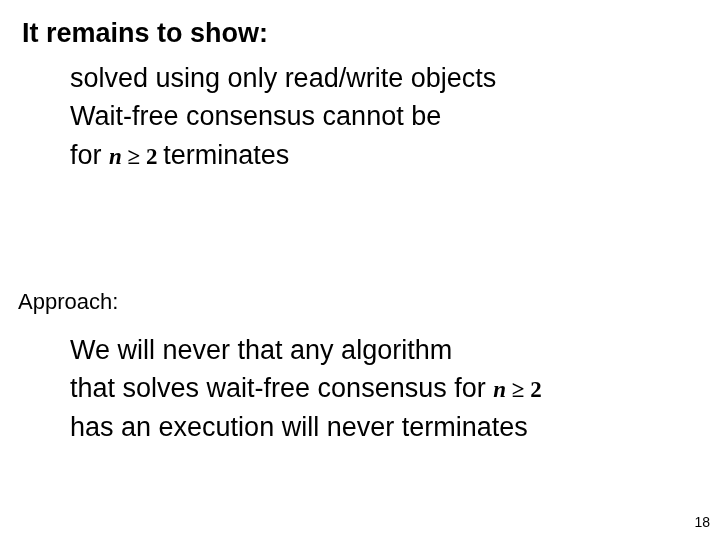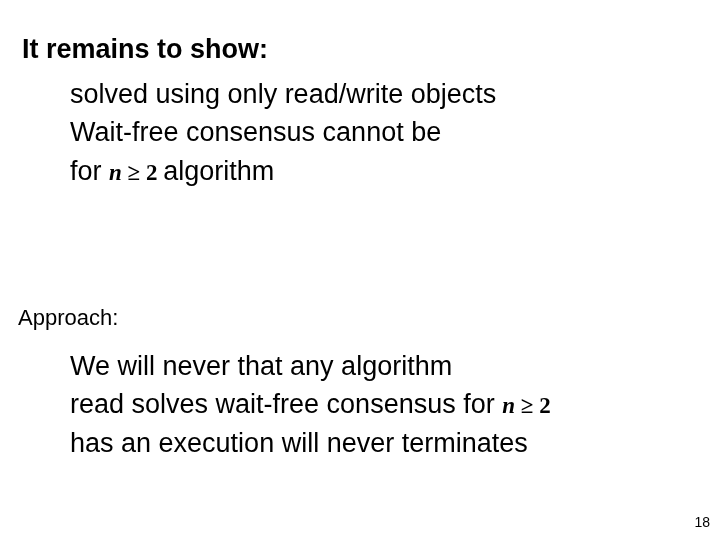--- a/index.html
+++ b/index.html
@@ -10,21 +10,21 @@
     background: #ffffff;
     font-family: "Comic Sans MS", "Comic Sans", cursive, sans-serif;
     color: #000000;
     overflow: hidden;
     position: relative;
   }
   .slide {
     position: relative;
     width: 720px;
     height: 540px;
-    padding: 34px 22px 0 22px;
+    padding: 18px 22px 0 22px;
     box-sizing: border-box;
   }
   .heading {
     font-size: 27px;
     font-weight: bold;
     margin-bottom: 10px;
   }
   .block {
     margin-left: 48px;
     font-size: 27px;
@@ -65,30 +65,30 @@
   <div class="heading">It remains to show:</div>
 
   <div class="block">
     <span class="line">solved using only read/write objects</span>
     <span class="line">Wait-free consensus cannot be</span>
     <span class="line">
       <span>for </span>
       <span class="mathstuff">
         <span>n</span><span class="mathop"> ≥ </span><span class="mathop">2</span>
       </span>
-      <span>  algorithm</span>
+      <span>  terminates</span>
     </span>
   </div>
 
   <div class="approach-heading">Approach:</div>
 
   <div class="block">
     <span class="line">We will never that any algorithm</span>
     <span class="line">
-      <span>read solves wait-free consensus for  </span>
+      <span>that solves wait-free consensus for  </span>
       <span class="mathstuff">
         <span>n</span><span class="mathop"> ≥ </span><span class="mathop">2</span>
       </span>
     </span>
     <span class="line">has an execution will never terminates</span>
   </div>
 
   <div class="pagenum">18</div>
 </div>
 

